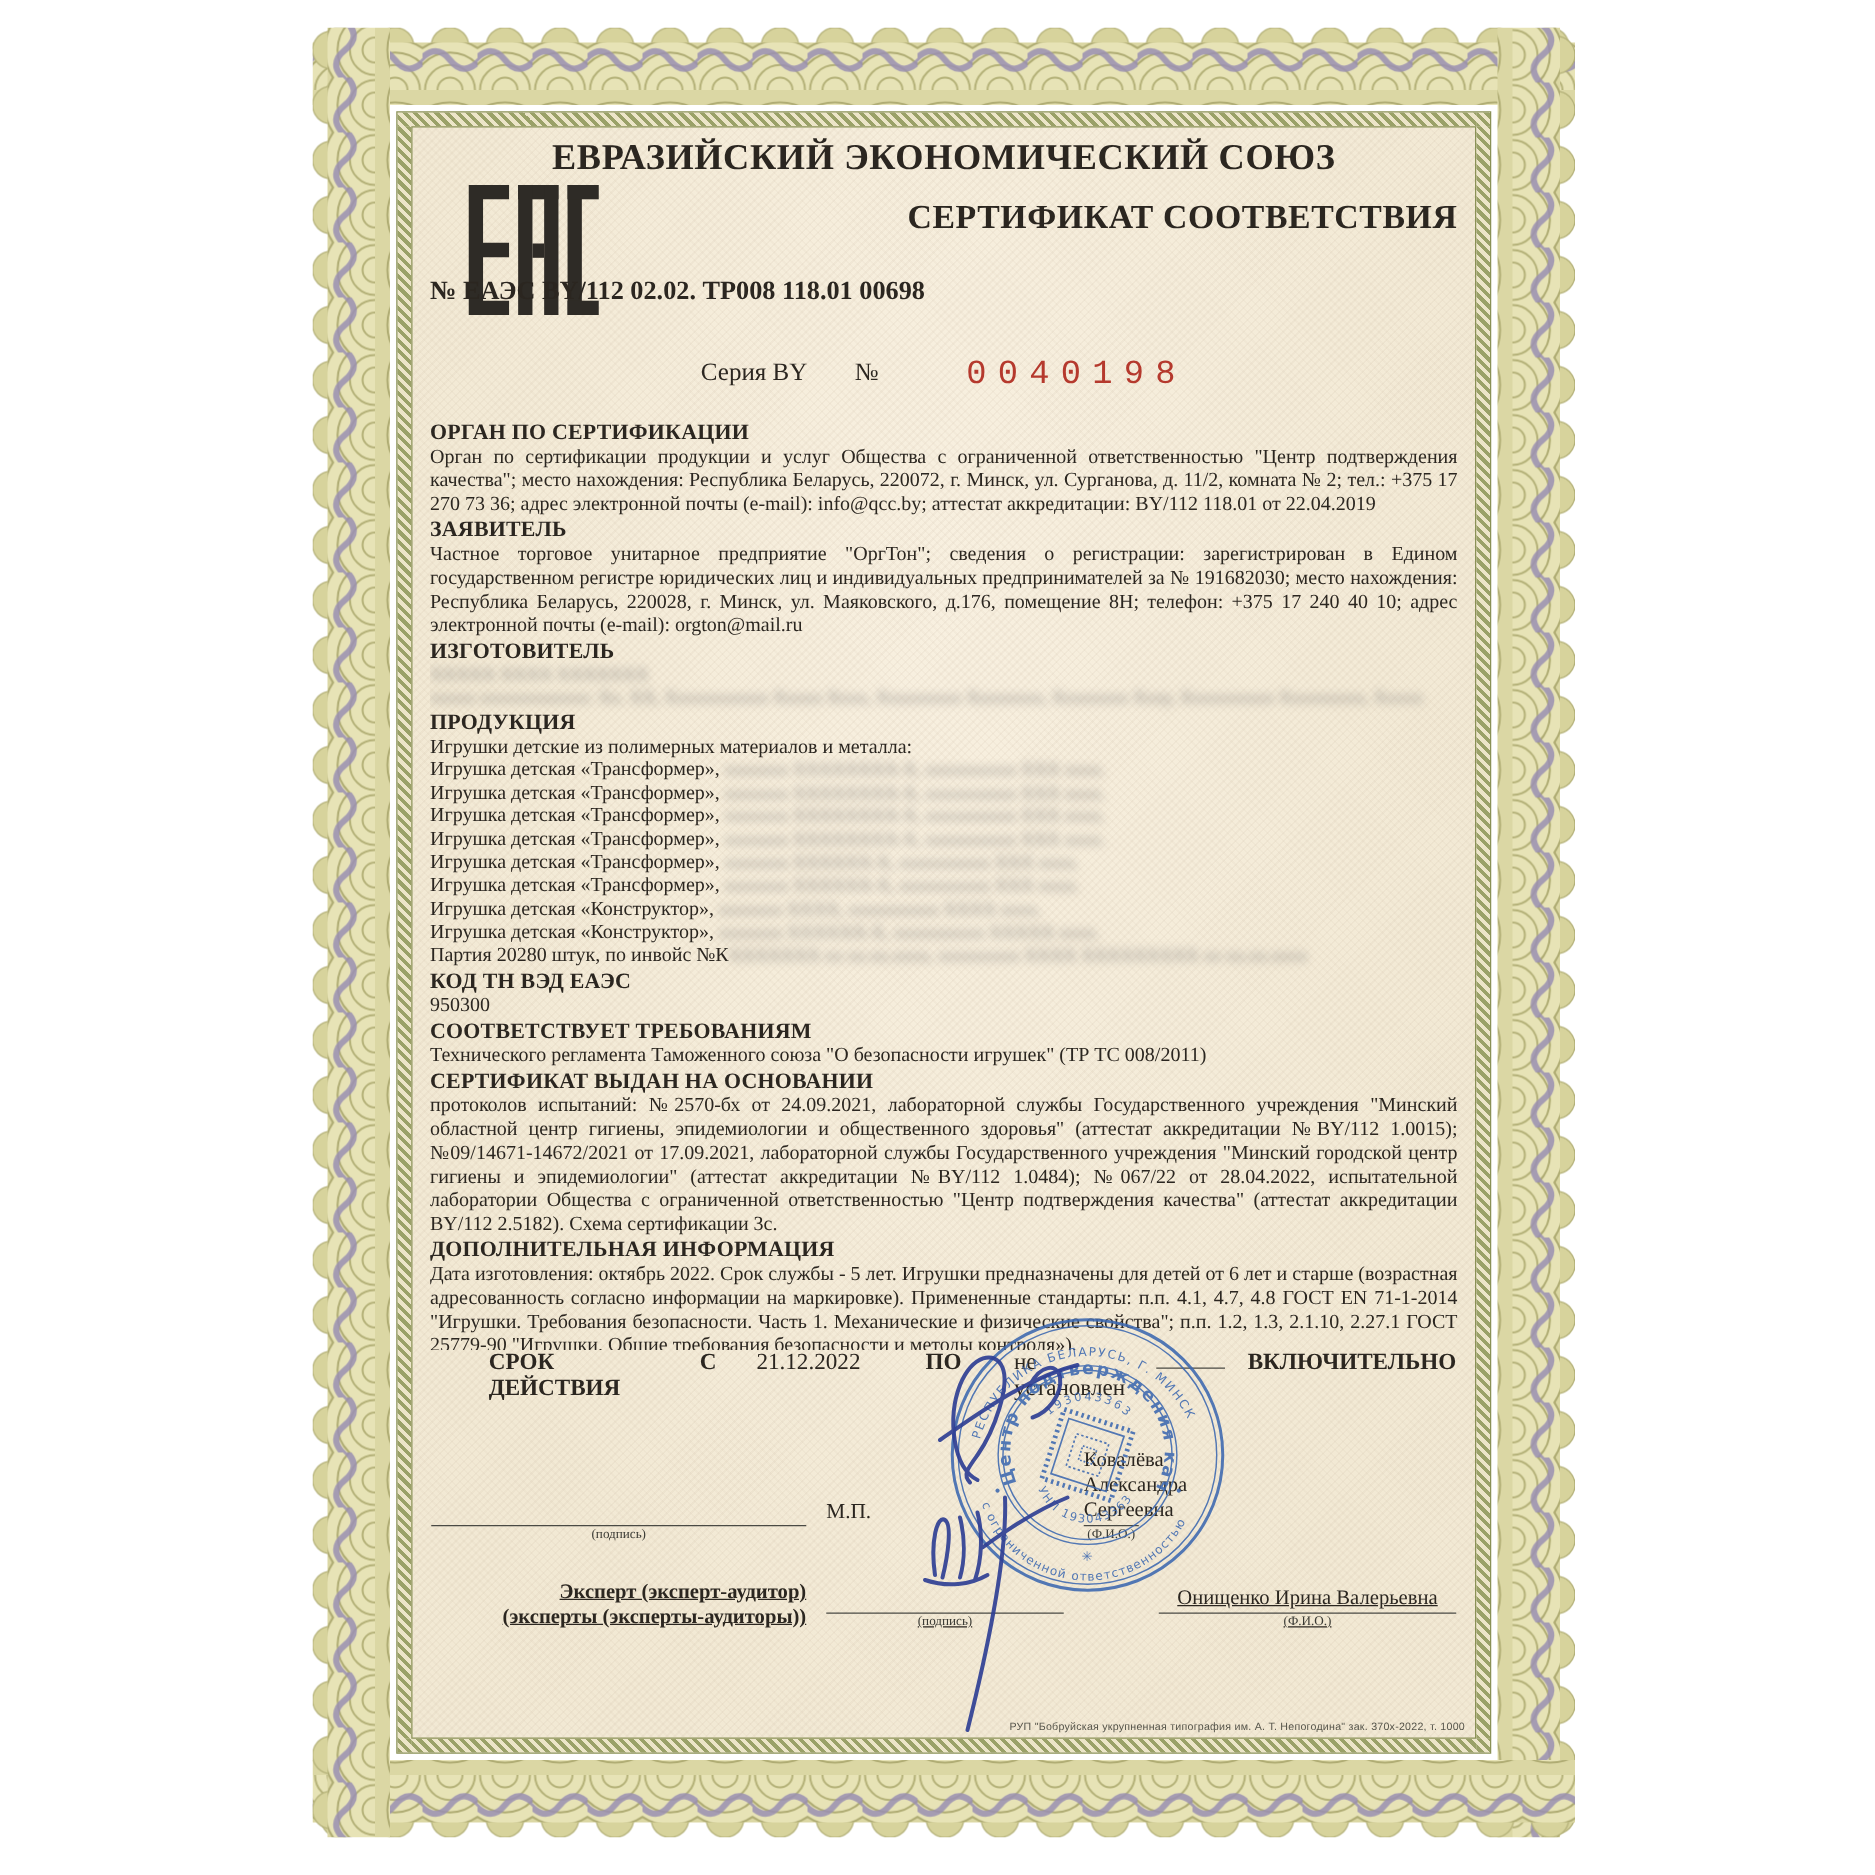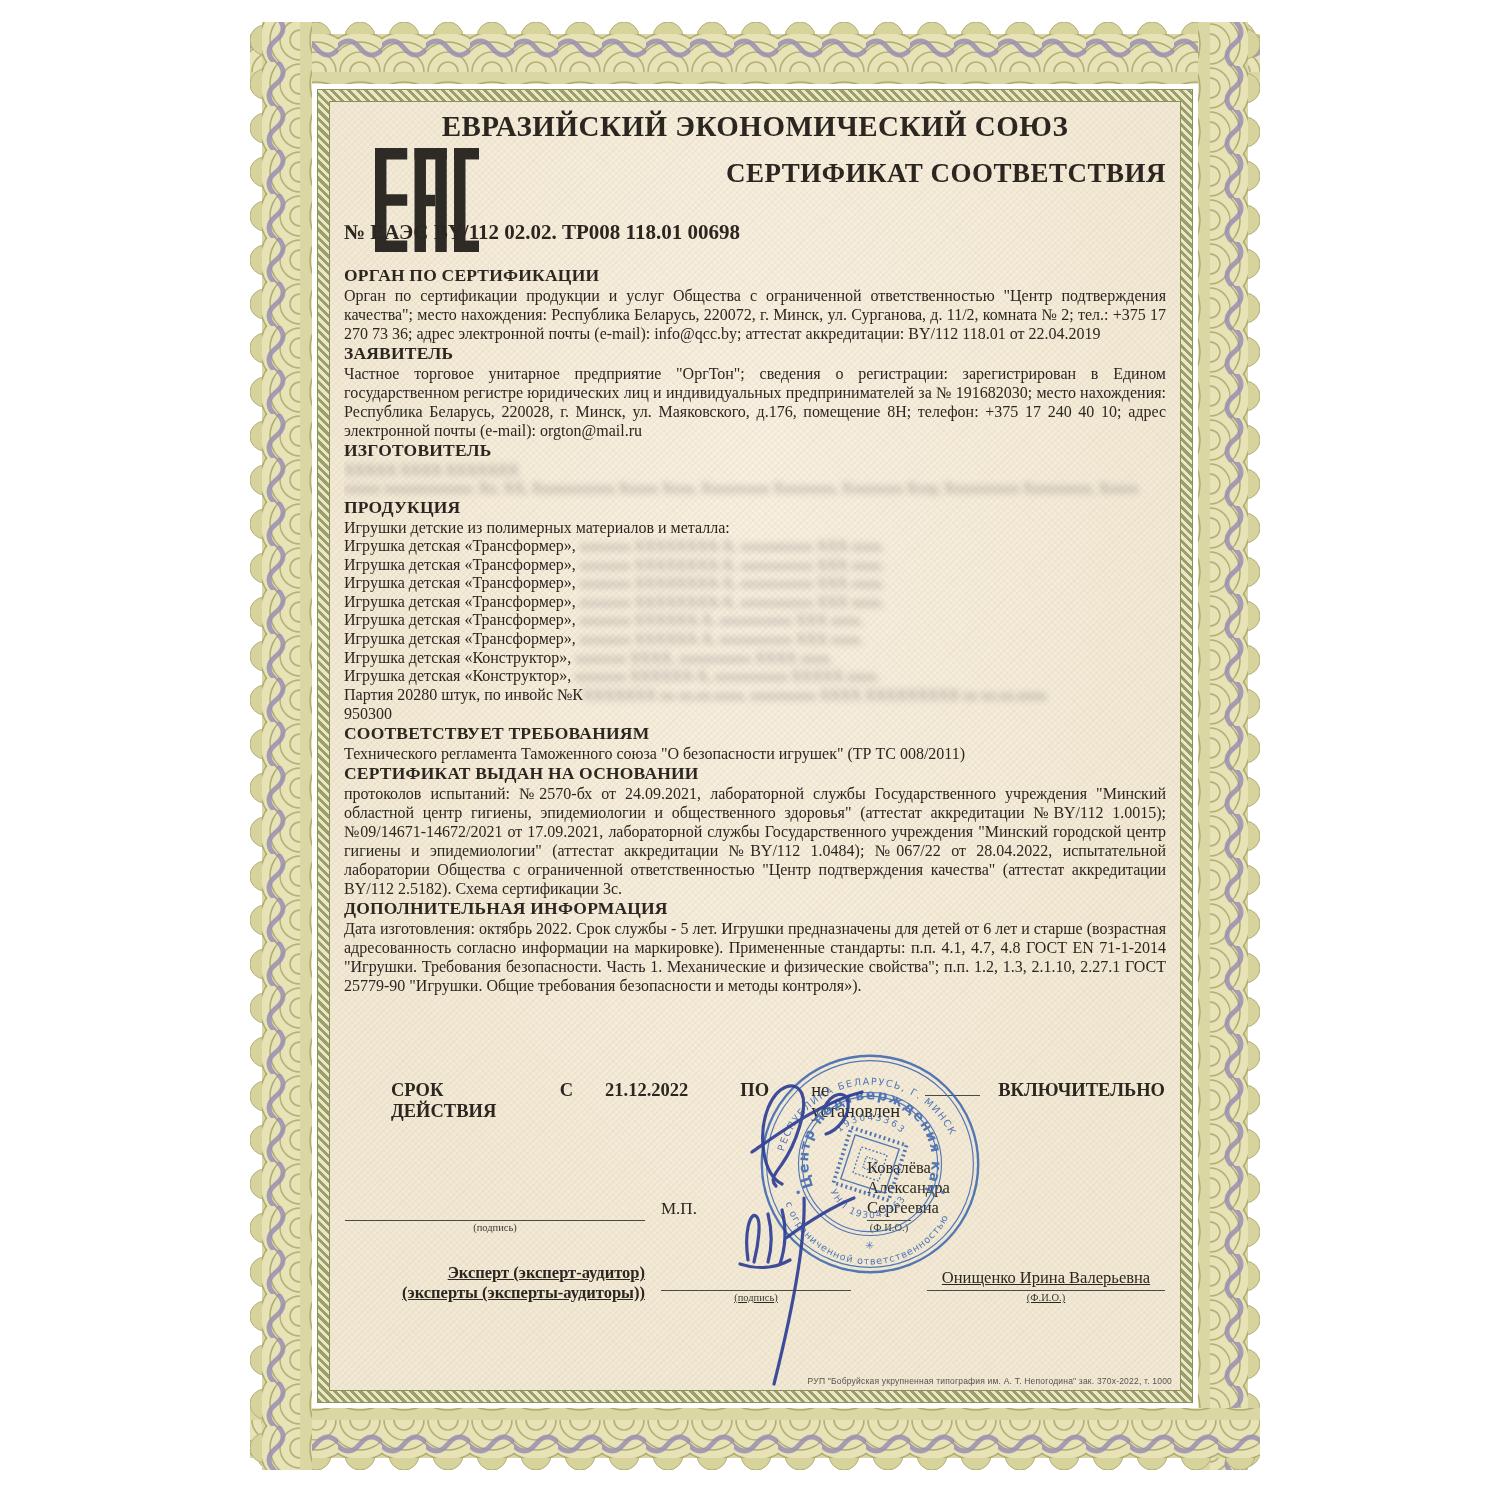--- a/index.html
+++ b/index.html
@@ -30,21 +30,21 @@
   .sec-h{font-size:17.5px;font-weight:700;line-height:21px;letter-spacing:.2px;}
   .sec-b{font-size:16px;line-height:19px;text-align:justify;}
   .prod-line{font-size:16px;line-height:18.6px;white-space:nowrap;}
   .redact{color:#8f8c88;filter:blur(3.2px);}
   .redact.block{font-size:14.5px;line-height:18px;white-space:nowrap;overflow:hidden;}
   .redact.inline{font-size:14.5px;}
   .bottom-block{position:absolute;left:15px;right:15px;top:978px;}
   .validity{display:flex;align-items:baseline;font-size:18.5px;padding-left:46px;}
   .validity .b{font-weight:700;}
   .validity .g1{margin-right:24px;} .validity .g2{margin-right:32px;}
-  .validity .g3{margin-right:52px;font-weight:bold;} .validity .g4{margin-right:42px;}
+  .validity .g3{margin-right:52px;} .validity .g4{margin-right:42px;}
   .validity .g5{margin-right:14px;}
   .vline{display:inline-block;width:62px;border-bottom:1.5px solid #4a4a44;
          height:14px;margin-right:18px;}
   .sigrow{display:grid;grid-template-columns:300px 190px 44px 1fr;column-gap:16px;
           align-items:end;}
   .row1{margin-top:36px;} .row2{margin-top:30px;text-decoration:underline;}
   .sig-label{text-align:right;font-weight:700;font-size:16.5px;line-height:20px;}
   .sig-line .rule{border-bottom:1.5px solid #4a4a44;height:20px;}
   .cap{font-size:10.5px;text-align:center;color:#3a3a34;margin-top:1px;}
   .sig-mp{font-weight:400;font-size:17px;padding-bottom:14px;}
@@ -104,20 +104,23 @@
         <rect x="49" y="45" width="9" height="11"></rect>
         <rect x="76" y="0" width="11" height="100"></rect>
         <rect x="76" y="0" width="24" height="11"></rect>
         <rect x="76" y="89" width="24" height="11"></rect>
       </svg>
 
       <div class="text-area">
         <div class="title">ЕВРАЗИЙСКИЙ ЭКОНОМИЧЕСКИЙ СОЮЗ</div>
         <div class="subtitle">СЕРТИФИКАТ СООТВЕТСТВИЯ</div>
         <div class="certnum">№ ЕАЭС BY/112 02.02. ТР008 118.01 00698</div>
+        <div class="series-row">
+          <span>Серия BY</span><span class="sp1"></span><span>№</span><span class="sp2"></span><span class="serial">0040198</span>
+        </div>
 
         <div class="secs">
           <div class="sec-h">ОРГАН ПО СЕРТИФИКАЦИИ</div>
           <div class="sec-b">Орган по сертификации продукции и услуг Общества с ограниченной ответственностью "Центр подтверждения качества"; место нахождения: Республика Беларусь, 220072, г. Минск, ул. Сурганова, д. 11/2, комната № 2; тел.: +375 17 270 73 36; адрес электронной почты (e-mail): info@qcc.by; аттестат аккредитации: BY/112 118.01 от 22.04.2019</div>
 
           <div class="sec-h">ЗАЯВИТЕЛЬ</div>
           <div class="sec-b">Частное торговое унитарное предприятие "ОргТон"; сведения о регистрации: зарегистрирован в Едином государственном регистре юридических лиц и индивидуальных предпринимателей за № 191682030; место нахождения: Республика Беларусь, 220028, г. Минск, ул. Маяковского, д.176, помещение 8Н; телефон: +375 17 240 40 10; адрес электронной почты (e-mail): orgton@mail.ru</div>
 
           <div class="sec-h">ИЗГОТОВИТЕЛЬ</div>
           <div class="redact block">ХХХХХ ХХХХ ХХХХХХХ</div>
@@ -128,20 +131,21 @@
           <div class="prod-line"><span>Игрушка детская «Трансформер», </span><span class="redact inline">ххххххх ХХХХХХХХ-Х, хххххххххх ХХХ хххх.</span></div>
           <div class="prod-line"><span>Игрушка детская «Трансформер», </span><span class="redact inline">ххххххх ХХХХХХХХ-Х, хххххххххх ХХХ хххх.</span></div>
           <div class="prod-line"><span>Игрушка детская «Трансформер», </span><span class="redact inline">ххххххх ХХХХХХХХ-Х, хххххххххх ХХХ хххх.</span></div>
           <div class="prod-line"><span>Игрушка детская «Трансформер», </span><span class="redact inline">ххххххх ХХХХХХХХ-Х, хххххххххх ХХХ хххх.</span></div>
           <div class="prod-line"><span>Игрушка детская «Трансформер», </span><span class="redact inline">ххххххх ХХХХХХ-Х, хххххххххх ХХХ хххх.</span></div>
           <div class="prod-line"><span>Игрушка детская «Трансформер», </span><span class="redact inline">ххххххх ХХХХХХ-Х, хххххххххх ХХХ хххх.</span></div>
           <div class="prod-line"><span>Игрушка детская «Конструктор», </span><span class="redact inline">ххххххх ХХХХ, хххххххххх ХХХХ хххх.</span></div>
           <div class="prod-line"><span>Игрушка детская «Конструктор», </span><span class="redact inline">ххххххх ХХХХХХ-Х, хххххххххх ХХХХХ хххх.</span></div>
           <div class="prod-line"><span>Партия 20280 штук, по инвойс №К</span><span class="redact inline">ХХХХХХХ хх хх.хх.хххх, ххххххххх ХХХХ ХХХХХХХХХ хх хх.хх.хххх</span></div>
 
+          <div class="sec-h">КОД ТН ВЭД ЕАЭС</div>
           <div class="sec-b">950300</div>
 
           <div class="sec-h">СООТВЕТСТВУЕТ ТРЕБОВАНИЯМ</div>
           <div class="sec-b">Технического регламента Таможенного союза "О безопасности игрушек" (ТР ТС 008/2011)</div>
 
           <div class="sec-h">СЕРТИФИКАТ ВЫДАН НА ОСНОВАНИИ</div>
           <div class="sec-b">протоколов испытаний: №2570-бх от 24.09.2021, лабораторной службы Государственного учреждения "Минский областной центр гигиены, эпидемиологии и общественного здоровья" (аттестат аккредитации №BY/112 1.0015); №09/14671-14672/2021 от 17.09.2021, лабораторной службы Государственного учреждения "Минский городской центр гигиены и эпидемиологии" (аттестат аккредитации №BY/112 1.0484); №067/22 от 28.04.2022, испытательной лаборатории Общества с ограниченной ответственностью "Центр подтверждения качества" (аттестат аккредитации BY/112 2.5182). Схема сертификации 3с.</div>
 
           <div class="sec-h">ДОПОЛНИТЕЛЬНАЯ ИНФОРМАЦИЯ</div>
           <div class="sec-b">Дата изготовления: октябрь 2022.  Срок службы - 5 лет. Игрушки предназначены для детей от 6 лет и старше (возрастная адресованность согласно информации на маркировке). Примененные стандарты: п.п. 4.1, 4.7, 4.8 ГОСТ EN 71-1-2014 "Игрушки. Требования безопасности. Часть 1. Механические и физические свойства"; п.п. 1.2, 1.3, 2.1.10, 2.27.1 ГОСТ 25779-90 "Игрушки. Общие требования безопасности и методы контроля»).</div>

